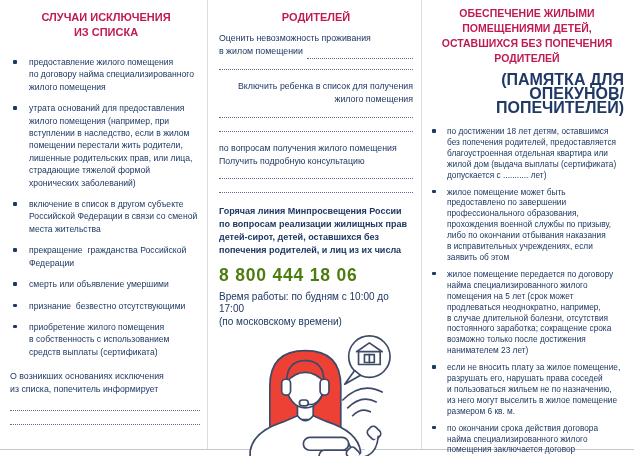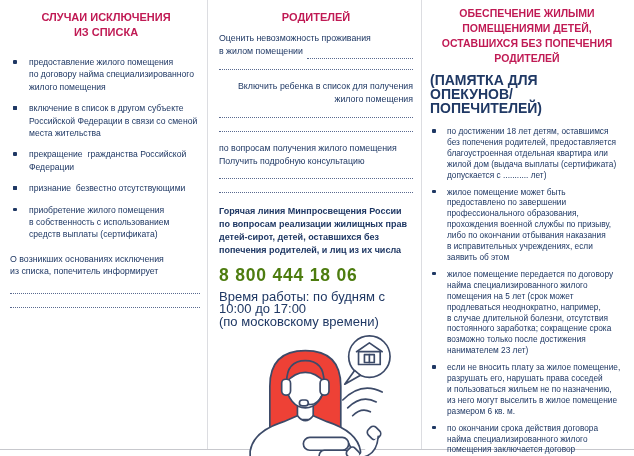--- a/index.html
+++ b/index.html
@@ -17,22 +17,22 @@
   .col-left  { left:10px;  width:192px; }
   .col-mid   { left:219px; width:194px; }
   .col-right { left:430px; width:194px; }
 
   .col-title {
     color:#c01a54; font-weight:bold; text-align:center;
     font-size:11px; line-height:15px; margin-top:10px; white-space:pre-wrap;
   }
   .col-right .col-title { font-size:10.5px; line-height:15px; margin-top:6px; }
   .subtitle {
-    color:#1f3864; font-weight:bold; text-align:left;
-    font-size:14px; line-height:14px; margin-top:7px; white-space:pre-wrap;
+    color:#1f3864; font-weight:bold; text-align:right;
+    font-size:16px; line-height:14px; margin-top:7px; white-space:pre-wrap;
   }
 
   ul.bullets { list-style:none; margin-top:16px; }
   .bullet { position:relative; padding-left:19px; margin-bottom:9px;
             font-size:8.6px; line-height:12.4px; }
   .bullet .dot { position:absolute; left:3px; top:4px; width:3.5px; height:3.5px;
                  background:#1f3864; border-radius:1px; }
   .btext { white-space:pre-wrap; }
   .col-right ul.bullets { margin-top:11px; }
   .col-right .bullet { font-size:8.3px; line-height:10.9px; margin-bottom:6px; padding-left:17px; }
@@ -43,21 +43,21 @@
   .col-left .dotline { margin-right:2px; }
 
   .fill-block { margin-top:7px; font-size:8.8px; line-height:13.4px; }
   .fill-block .fline { white-space:pre-wrap; }
   .fline.flexline { display:flex; align-items:flex-end;text-align:center; }
   .leader { flex:1; border-bottom:1.4px dotted #59698f; margin-left:4px; height:10px; }
   .fill-block .dotline { margin-top:1px; }
 
   .hotline { font-weight:bold; font-size:9px; line-height:12.9px; margin-top:12px; white-space:pre-wrap; }
   .phone   { font-weight:bold; font-size:17.5px; letter-spacing:0.8px; color:#4d7c0f; margin-top:8px; }
-  .hours   { font-size:13px; line-height:12.4px; margin-top:5px; white-space:pre-wrap; }
+  .hours   { font-size:10px; line-height:12.4px; margin-top:5px; white-space:pre-wrap; }
 
   .illustration { display:block; margin:3px 0 0 22px; }
 </style>
 </head>
 <body>
 
 <div class="page">
   <div class="fold fold-1"></div>
   <div class="fold fold-2"></div>
   <div class="bottom-rule"></div>
@@ -69,37 +69,45 @@
 
         <li class="bullet">
           <span class="dot"></span>
           <span class="btext">предоставление жилого помещения
 по договору найма специализированного
 жилого помещения</span>
         </li>
 
         <li class="bullet">
           <span class="dot"></span>
+          <span class="btext">утрата оснований для предоставления
+жилого помещения (например, при
+вступлении в наследство, если в жилом
+помещении перестали жить родители,
+лишенные родительских прав, или лица,
+страдающие тяжелой формой
+хронических заболеваний)</span>
         </li>
 
         <li class="bullet">
           <span class="dot"></span>
           <span class="btext">включение в список в другом субъекте
 Российской Федерации в связи со сменой
 места жительства</span>
         </li>
 
         <li class="bullet">
           <span class="dot"></span>
           <span class="btext">прекращение  гражданства Российской
 Федерации</span>
         </li>
 
         <li class="bullet">
           <span class="dot"></span>
+          <span class="btext">смерть или объявление умершими</span>
         </li>
 
         <li class="bullet">
           <span class="dot"></span>
           <span class="btext">признание  безвестно отсутствующими</span>
         </li>
 
         <li class="bullet">
           <span class="dot"></span>
           <span class="btext">приобретение жилого помещения

